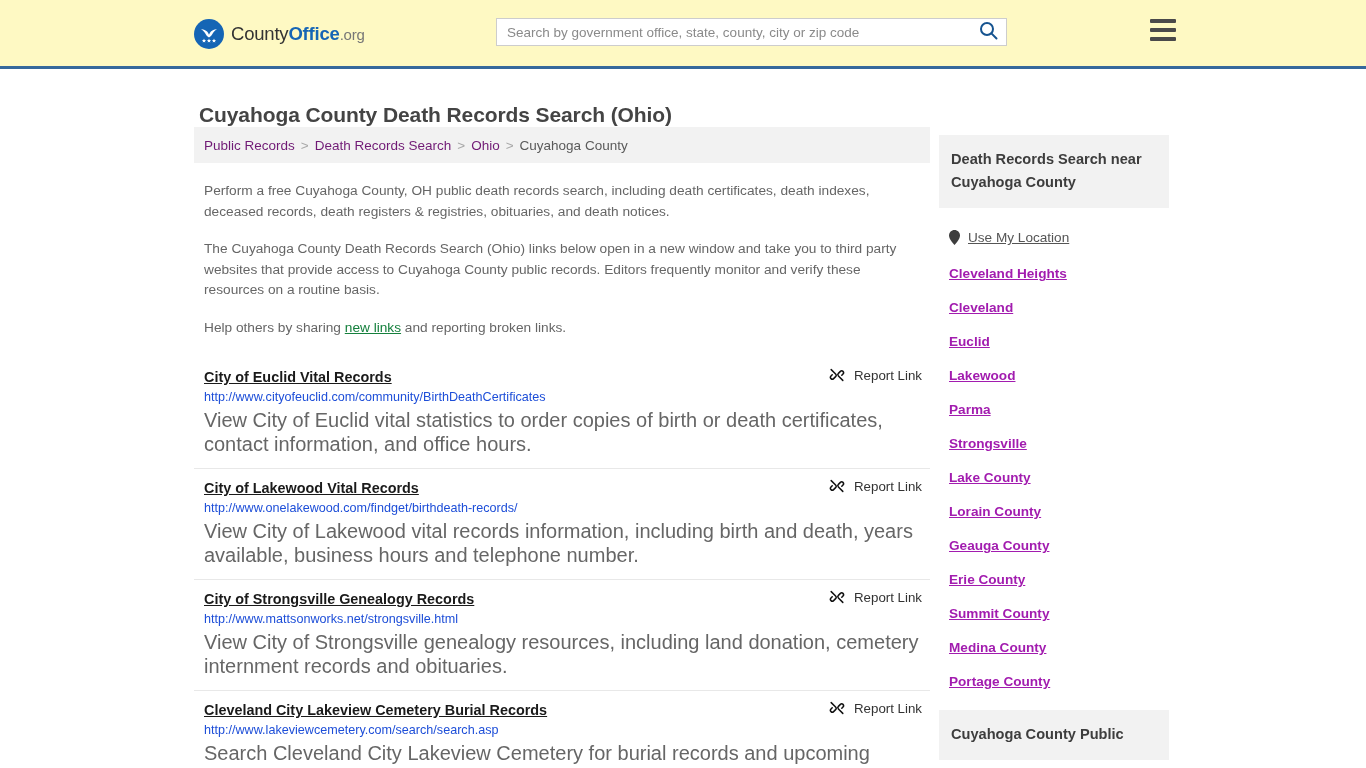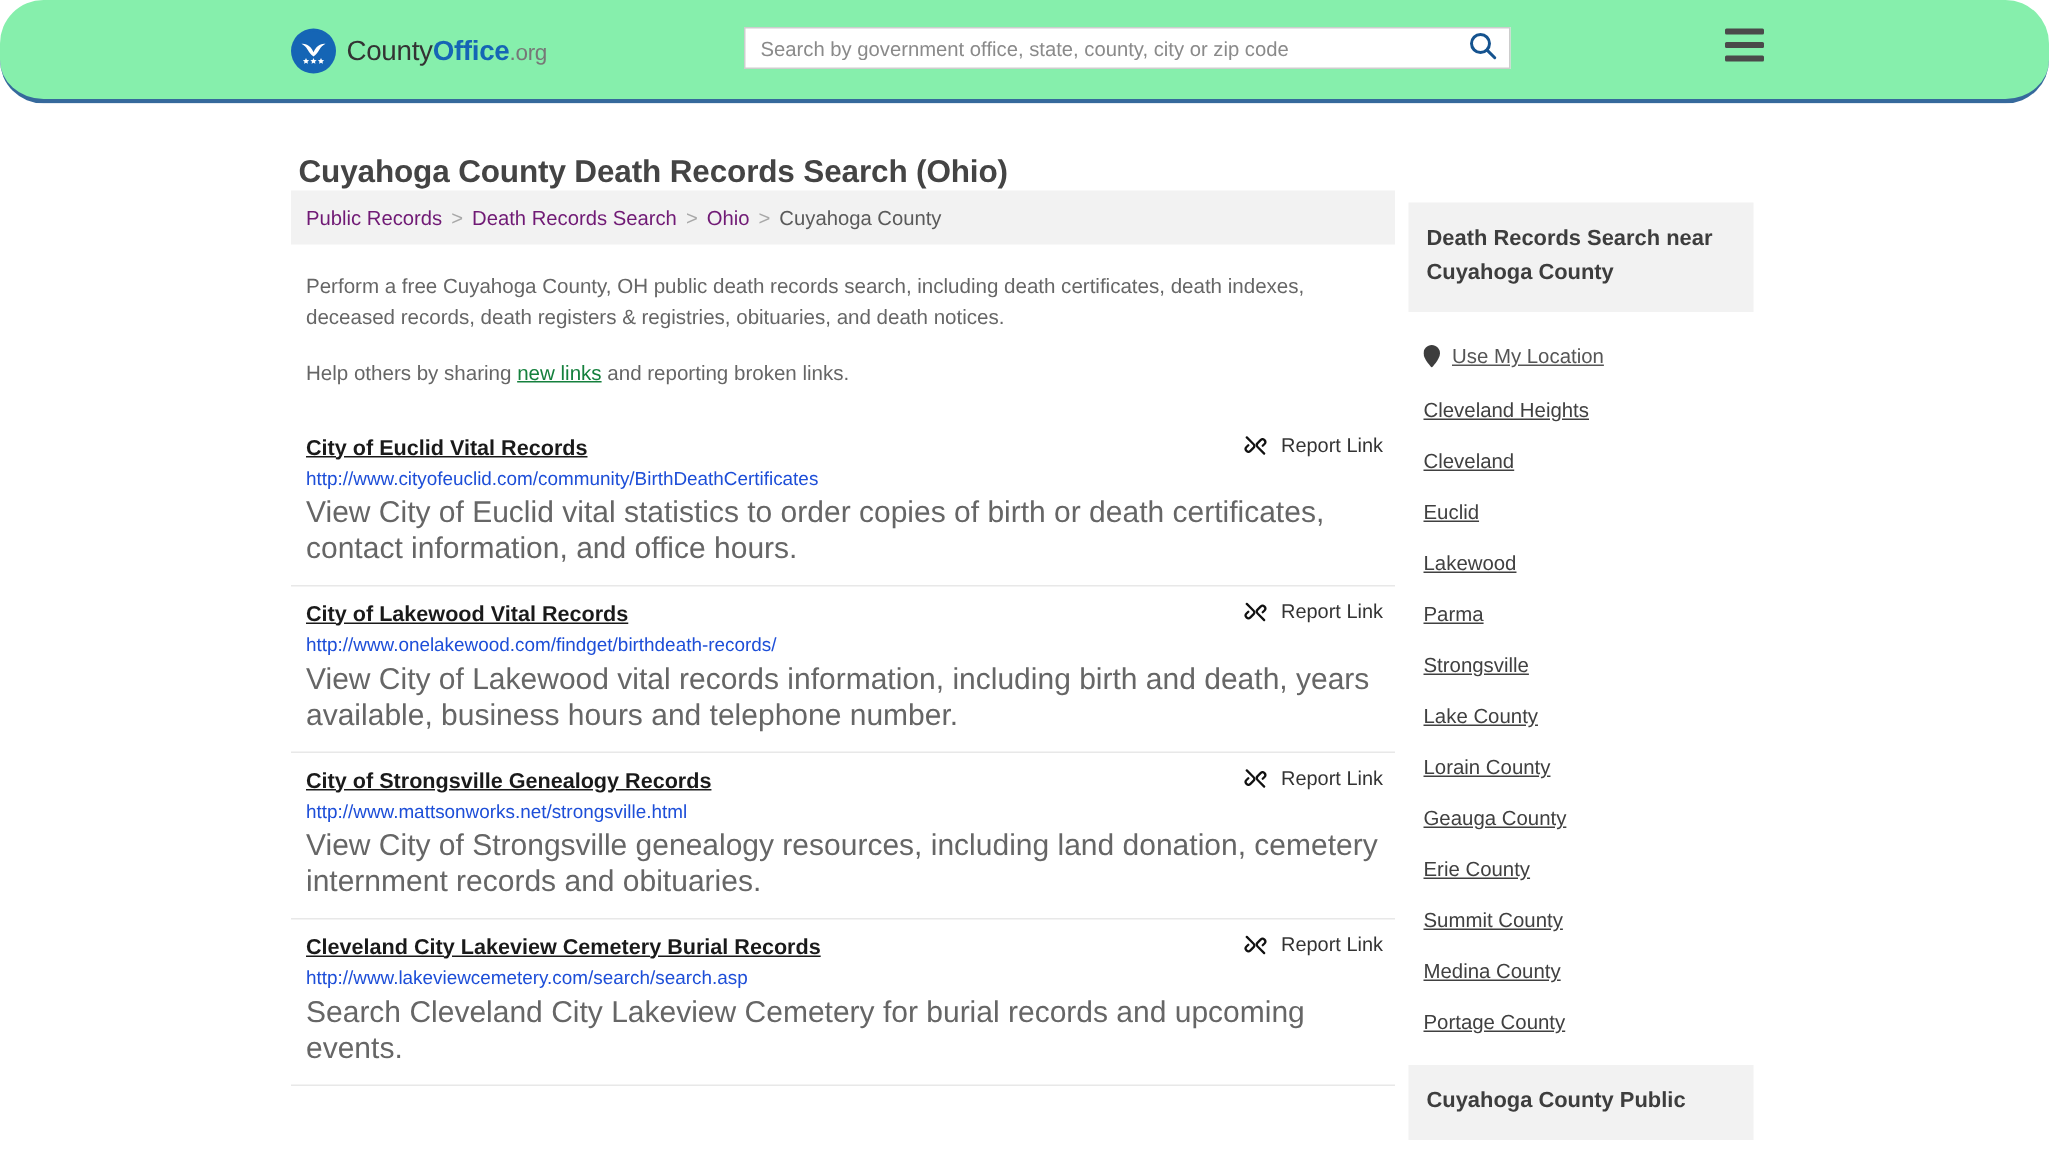--- a/index.html
+++ b/index.html
@@ -8,23 +8,22 @@
     width: 1366px; height: 768px;
     background: #ffffff;
     font-family: "Liberation Sans", sans-serif;
     overflow: hidden;
   }
 
   
   #site-header {
     position: relative;
     height: 69px;
-    background: #86efac;
+    background: #fef9c3;
     border-bottom: 3px solid #36699c;
-    border-radius: 29px;
   }
   #logo-block {
     position: absolute;
     left: 194px; top: 19px;
     display: flex; align-items: center; gap: 7px;
     text-decoration: none;
   }
   #logo-mark {
     width: 30px; height: 30px; border-radius: 50%;
     background: #1565b5;
@@ -198,25 +197,26 @@
   .loc-row svg { display: block; flex: 0 0 auto; }
   .loc-link {
     font-size: 13.6px;
     color: #555555;
     text-decoration: underline;
     cursor: pointer;
   }
   .nearby-link {
     display: block;
     font-size: 13.6px;
-    color: #404040;
+    color: #a21caf;
     text-decoration: underline;
     padding-top: 18px;
     padding-bottom: 1px;
     cursor: pointer;
+    font-weight: bold;
   }
   #panel-2 {
     margin-top: 12px;
   }
   #panel-2 .panel-header {
     padding: 13px 12px 14px 12px;
   }
 </style>
 </head>
 <body>
@@ -272,20 +272,21 @@
       <a href="#">Public Records</a>
       <span class="sep">&gt;</span>
       <a href="#">Death Records Search</a>
       <span class="sep">&gt;</span>
       <a href="#">Ohio</a>
       <span class="sep">&gt;</span>
       <span class="current">Cuyahoga County</span>
     </nav>
 
     <p id="intro-1" class="intro">Perform a free Cuyahoga County, OH public death records search, including death certificates, death indexes, deceased records, death registers &amp; registries, obituaries, and death notices.</p>
+    <p id="intro-2" class="intro">The Cuyahoga County Death Records Search (Ohio) links below open in a new window and take you to third party websites that provide access to Cuyahoga County public records. Editors frequently monitor and verify these resources on a routine basis.</p>
     <p id="intro-3" class="intro"><span>Help others by sharing </span><a href="#">new links</a><span> and reporting broken links.</span></p>
 
     <div id="results">
 
       <div class="result">
         <a href="#" class="result-title">City of Euclid Vital Records</a>
         <span class="result-url">http://www.cityofeuclid.com/community/BirthDeathCertificates</span>
         <span class="result-desc">View City of Euclid vital statistics to order copies of birth or death certificates, contact information, and office hours.</span>
         <a href="#" class="report-link">
           <span>

